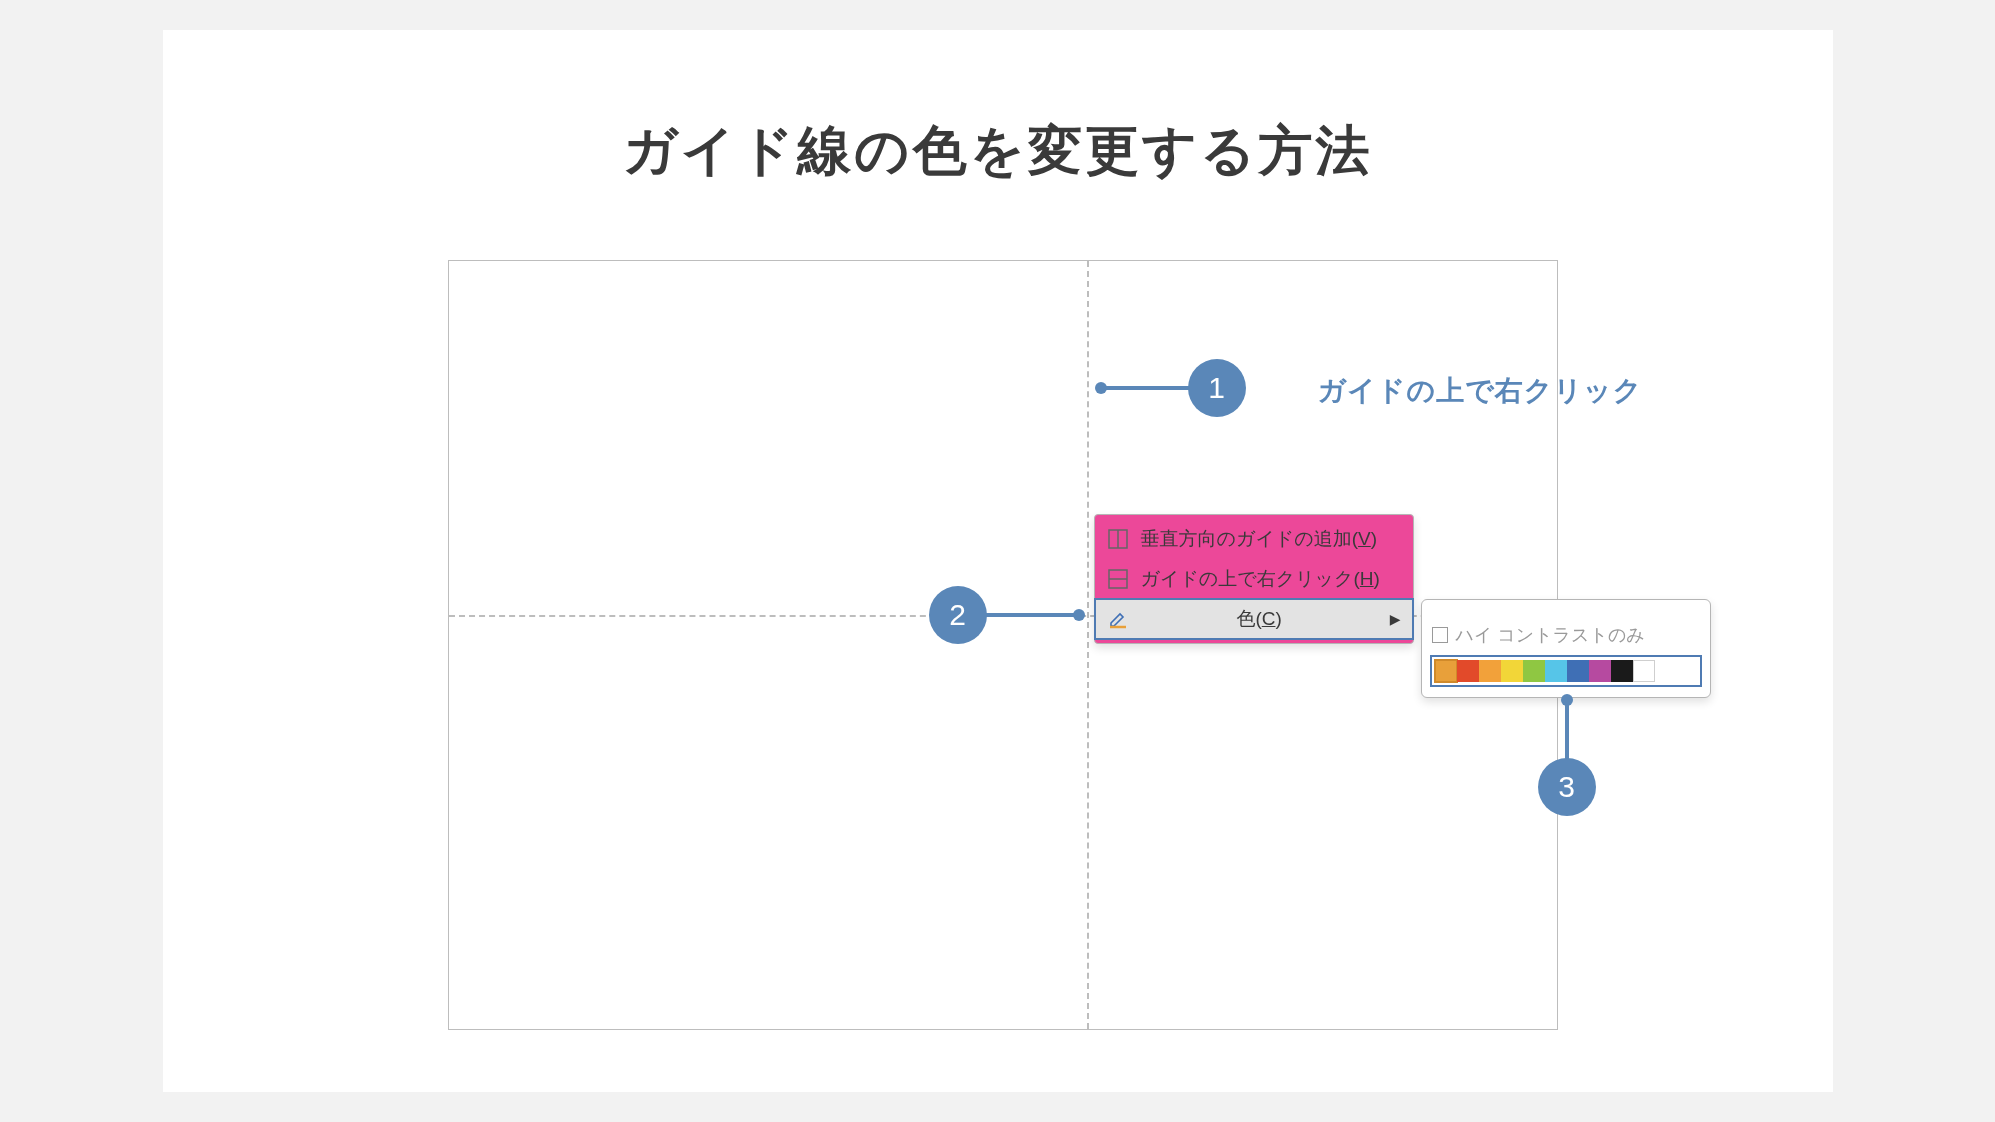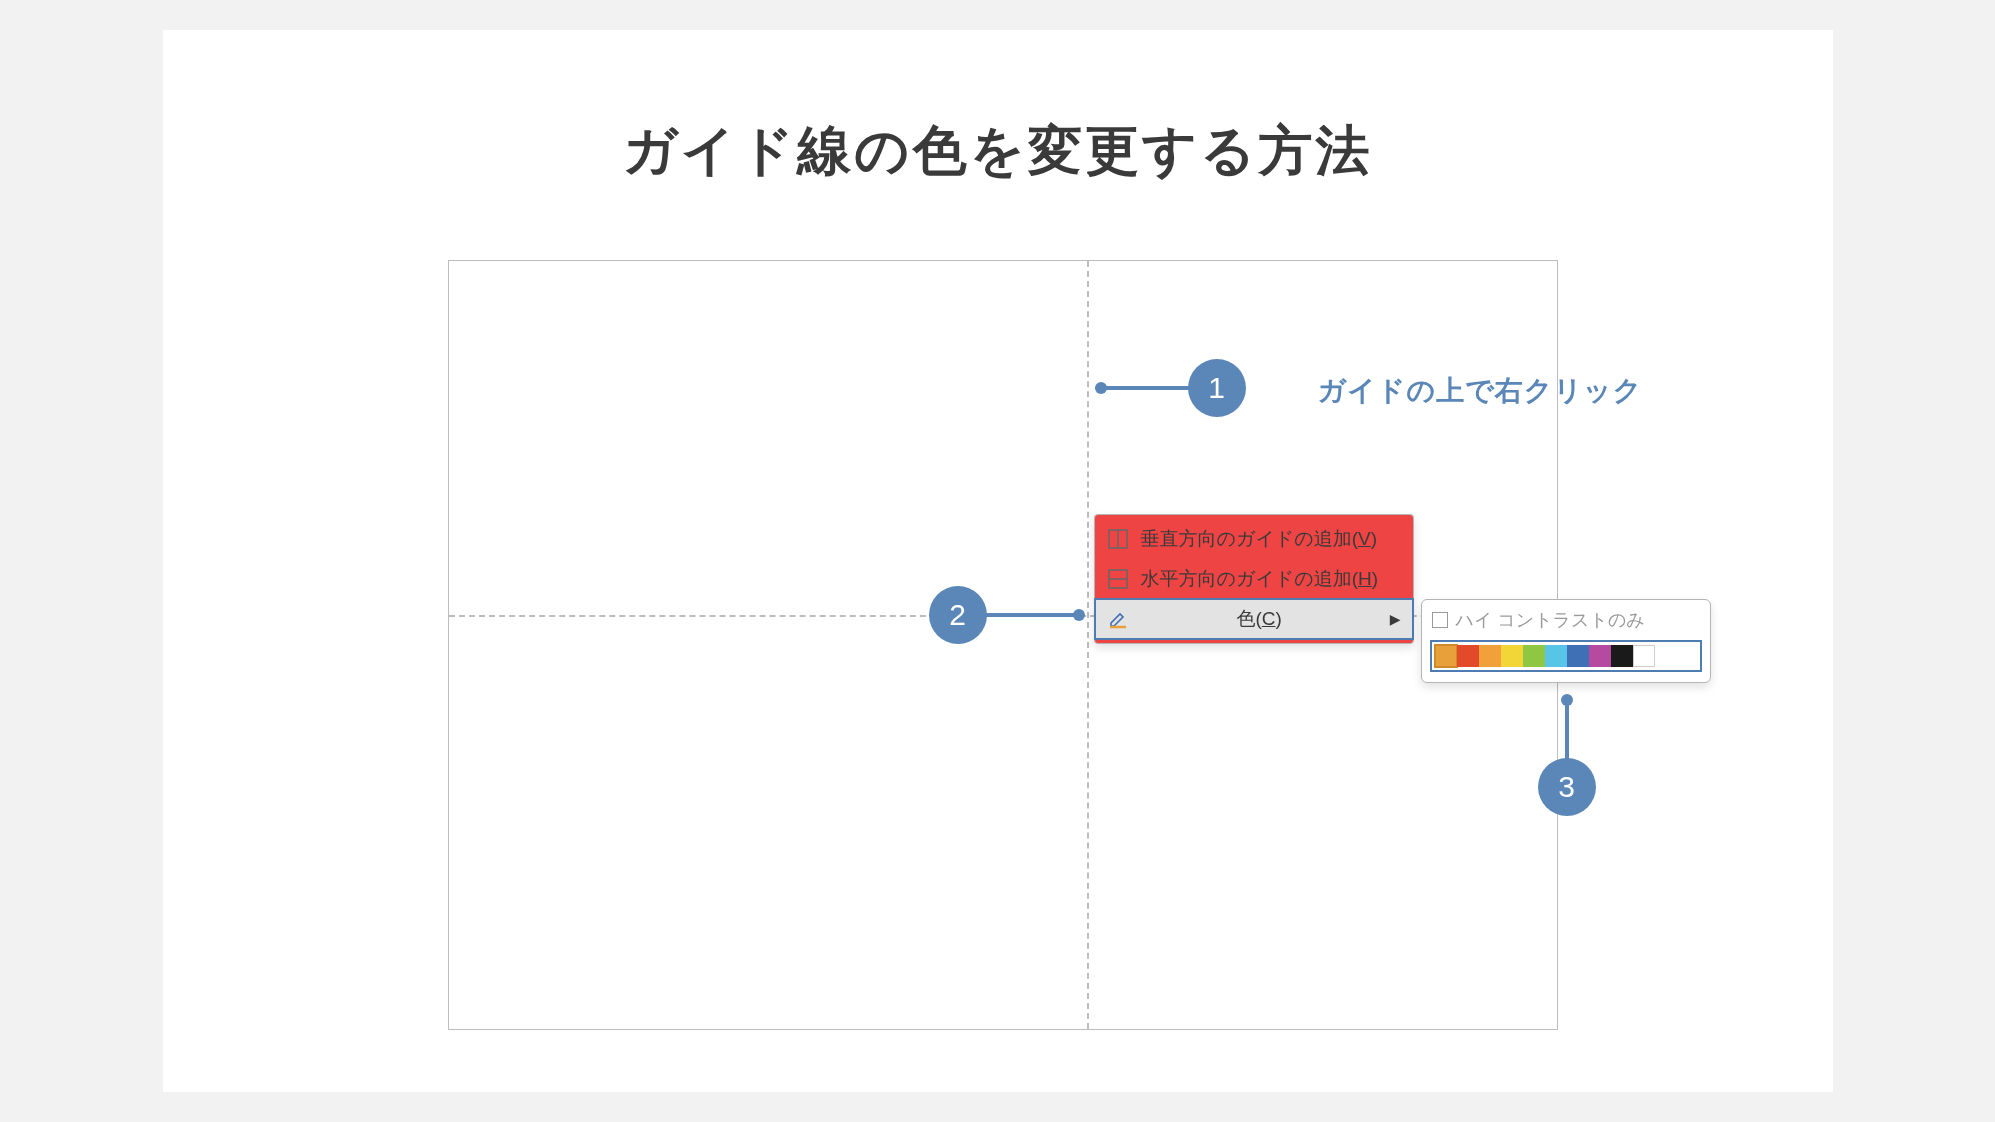--- a/index.html
+++ b/index.html
@@ -77,21 +77,21 @@
     font-size: 28px;
     font-weight: 600;
     letter-spacing: 1px;
     margin-left: 45px;
   }
 
   
   .menu {
     position: absolute;
     width: 320px;
-    background: #ef4444;
+    background: #ec4899;
     border: 1.5px solid #b5b5b5;
     border-radius: 4px;
     box-shadow: 0 4px 10px rgba(0,0,0,0.12);
     padding: 4px 0;
   }
   .menu-item {
     display: flex;
     align-items: center;
     height: 40px;
     padding: 0 12px;
@@ -118,21 +118,21 @@
   .ul { text-decoration: underline; }
 
   
   .flyout {
     position: absolute;
     width: 290px;
     background: #ffffff;
     border: 1.5px solid #b5b5b5;
     border-radius: 6px;
     box-shadow: 0 4px 10px rgba(0,0,0,0.12);
-    padding: 6px 8px 10px 8px;
+    padding: 21px 8px 10px 8px;
   }
   .fly-row1 {
     display: flex; align-items: center; gap: 8px;
     font-size: 18px; color: #9a9a9a;
     padding: 2px 2px 8px 2px;
   }
   .chk {
     width: 16px; height: 16px; border: 1.5px solid #9a9a9a; background: #fff;
   }
   .sw-wrap {
@@ -183,21 +183,21 @@
         </span>
         <span class="label"><span>垂直方向のガイドの追加(</span><span class="ul">V</span><span>)</span></span>
       </div>
       <div class="menu-item">
         <span class="ico">
           <svg width="20" height="20" viewBox="0 0 20 20">
               <rect x="1" y="1" width="18" height="18" fill="none" stroke="#666" stroke-width="1.5"></rect>
               <line x1="1" y1="10" x2="19" y2="10" stroke="#666" stroke-width="1.5"></line>
             </svg>
         </span>
-        <span class="label"><span>水平方向のガイドの追加(</span><span class="ul">H</span><span>)</span></span>
+        <span class="label"><span>ガイドの上で右クリック(</span><span class="ul">H</span><span>)</span></span>
       </div>
       <div class="menu-item highlight">
         <span class="ico">
           <svg width="20" height="20" viewBox="0 0 20 20">
               <path d="M3 17 L3 14 L12 5 L15 8 L6 17 Z" fill="none" stroke="#3f6fb5" stroke-width="1.6"></path>
               <line x1="2" y1="18" x2="18" y2="18" stroke="#e8a03a" stroke-width="2.5"></line>
             </svg>
         </span>
         <span class="label"><span>色(</span><span class="ul">C</span><span>)</span></span>
         <span class="chev">▶</span>

